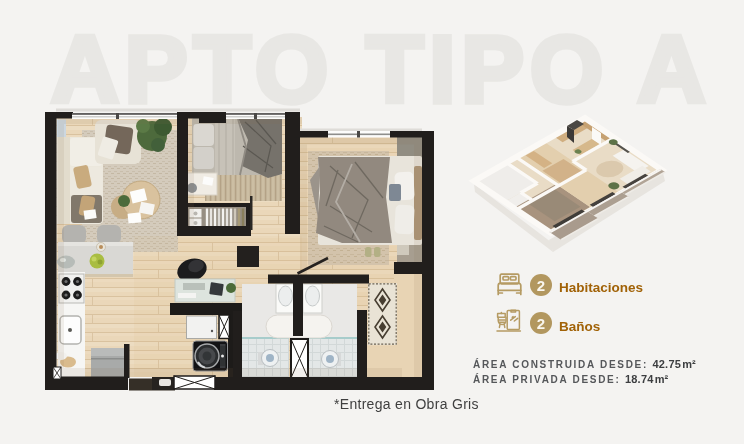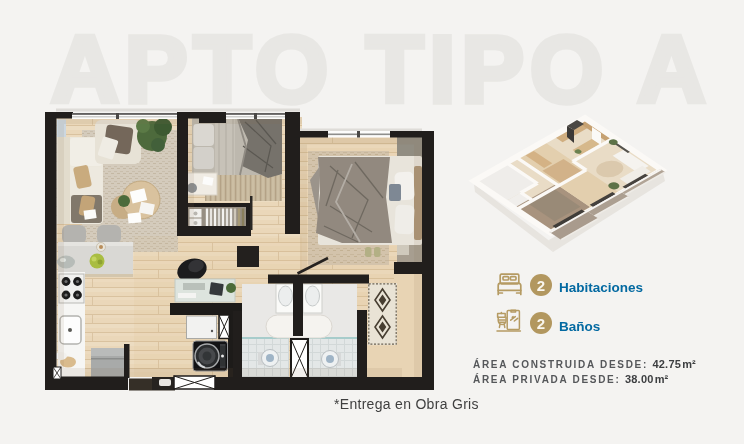--- a/index.html
+++ b/index.html
@@ -1,18 +1,18 @@
 <!DOCTYPE html>
 <html><head>
 <meta charset="utf-8">
 <style>
   html,body{margin:0;padding:0;}
   body{width:744px;height:444px;background:#f4f3f1;font-family:"Liberation Sans",sans-serif;overflow:hidden;position:relative;}
   .hdr{position:absolute;left:51px;top:16px;font-size:94px;font-weight:bold;color:#e8e7e4;letter-spacing:5.9px;white-space:nowrap;text-align:right;-webkit-text-stroke:5.5px #e8e7e4;}
-  .feat{position:absolute;left:559px;font-size:13.5px;font-weight:bold;color:#0369a1;}
+  .feat{position:absolute;left:559px;font-size:13.5px;font-weight:bold;color:#a16207;}
   .area{position:absolute;left:473px;font-size:10px;font-weight:bold;color:#55575a;letter-spacing:1.7px;white-space:nowrap;}
   .area b{font-size:11px;letter-spacing:0.2px;color:#3c3e40;}
   .note{position:absolute;left:334px;top:396px;font-size:14px;color:#3f3f3f;letter-spacing:0.3px;}
 </style>
 </head>
 <body>
 
 <div class="hdr">APTO TIPO A</div>
 
 <svg id="plan" style="position:absolute;left:45px;top:103px" width="395" height="302" viewBox="45 103 395 302">
@@ -470,15 +470,15 @@
 
 <svg style="position:absolute;left:530px;top:312px" width="22" height="22">
     <circle cx="11" cy="11" r="11" fill="#b2975f"></circle>
     <text x="11" y="16.5" font-family="Liberation Sans" font-size="15" font-weight="bold" fill="#f9f6ef" text-anchor="middle">2</text>
   </svg>
 
 <div class="feat" style="top:319px">Baños</div>
 
 <div class="area" style="top:358px">ÁREA CONSTRUIDA DESDE: <b>42.75 m²</b></div>
 
-<div class="area" style="top:373px">ÁREA PRIVADA DESDE: <b>38.00 m²</b></div>
+<div class="area" style="top:373px">ÁREA PRIVADA DESDE: <b>18.74 m²</b></div>
 
 <div class="note">*Entrega en Obra Gris</div>
 
 </body></html>

